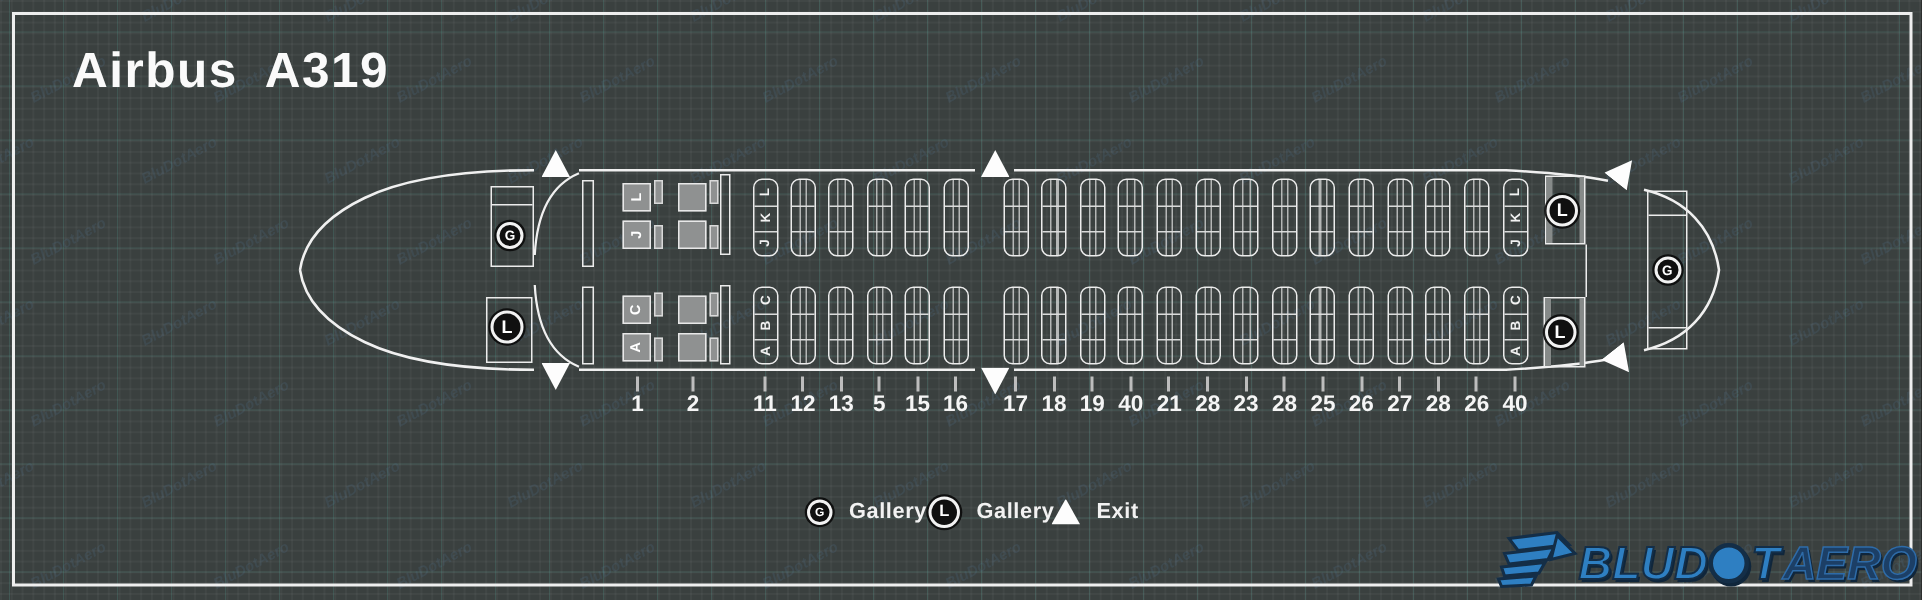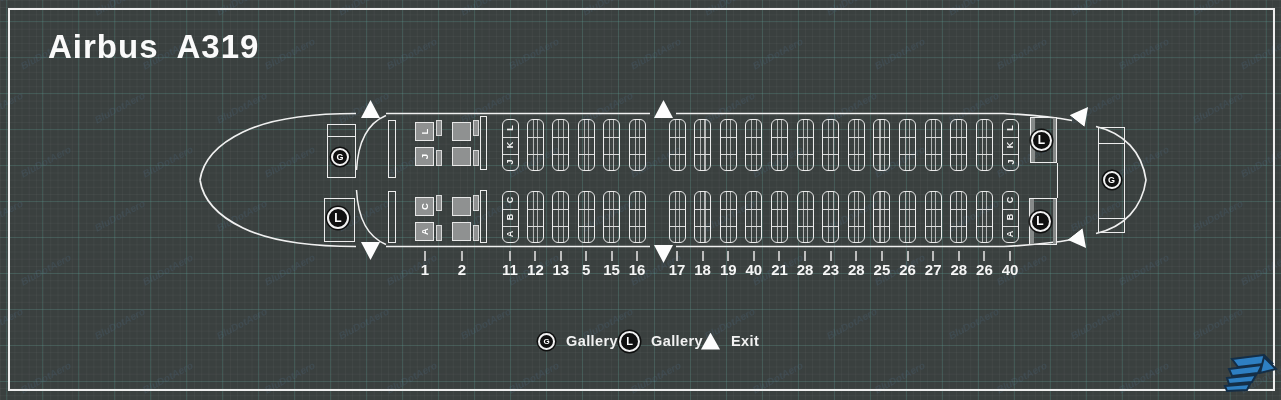--- a/index.html
+++ b/index.html
@@ -586,15 +586,22 @@
   </div>
 
   <div class="logo">
     <svg width="60" height="44" viewBox="0 0 60 44">
       <polygon points="14,6 46,2 54,10 20,14" fill="#2e7fc2" stroke="#142e47" stroke-width="2"></polygon>
       <polygon points="11,16 44,12 40,20 14,23" fill="#2e7fc2" stroke="#142e47" stroke-width="2"></polygon>
       <polygon points="9,25 38,22 34,29 11,31" fill="#2e7fc2" stroke="#142e47" stroke-width="2"></polygon>
       <polygon points="7,33 32,31 29,37 9,38" fill="#2e7fc2" stroke="#142e47" stroke-width="2"></polygon>
       <polygon points="46,4 58,16 42,20" fill="#2e7fc2" stroke="#142e47" stroke-width="2"></polygon>
     </svg>
+    <div class="logo-text">
+      <span class="logo-blu">BLU</span>
+      <span class="logo-d">D</span>
+      <span class="logo-dot"></span>
+      <span class="logo-t">T</span>
+      <span class="logo-aero">AERO</span>
+    </div>
   </div>
 
 </div>
 
 </body></html>

